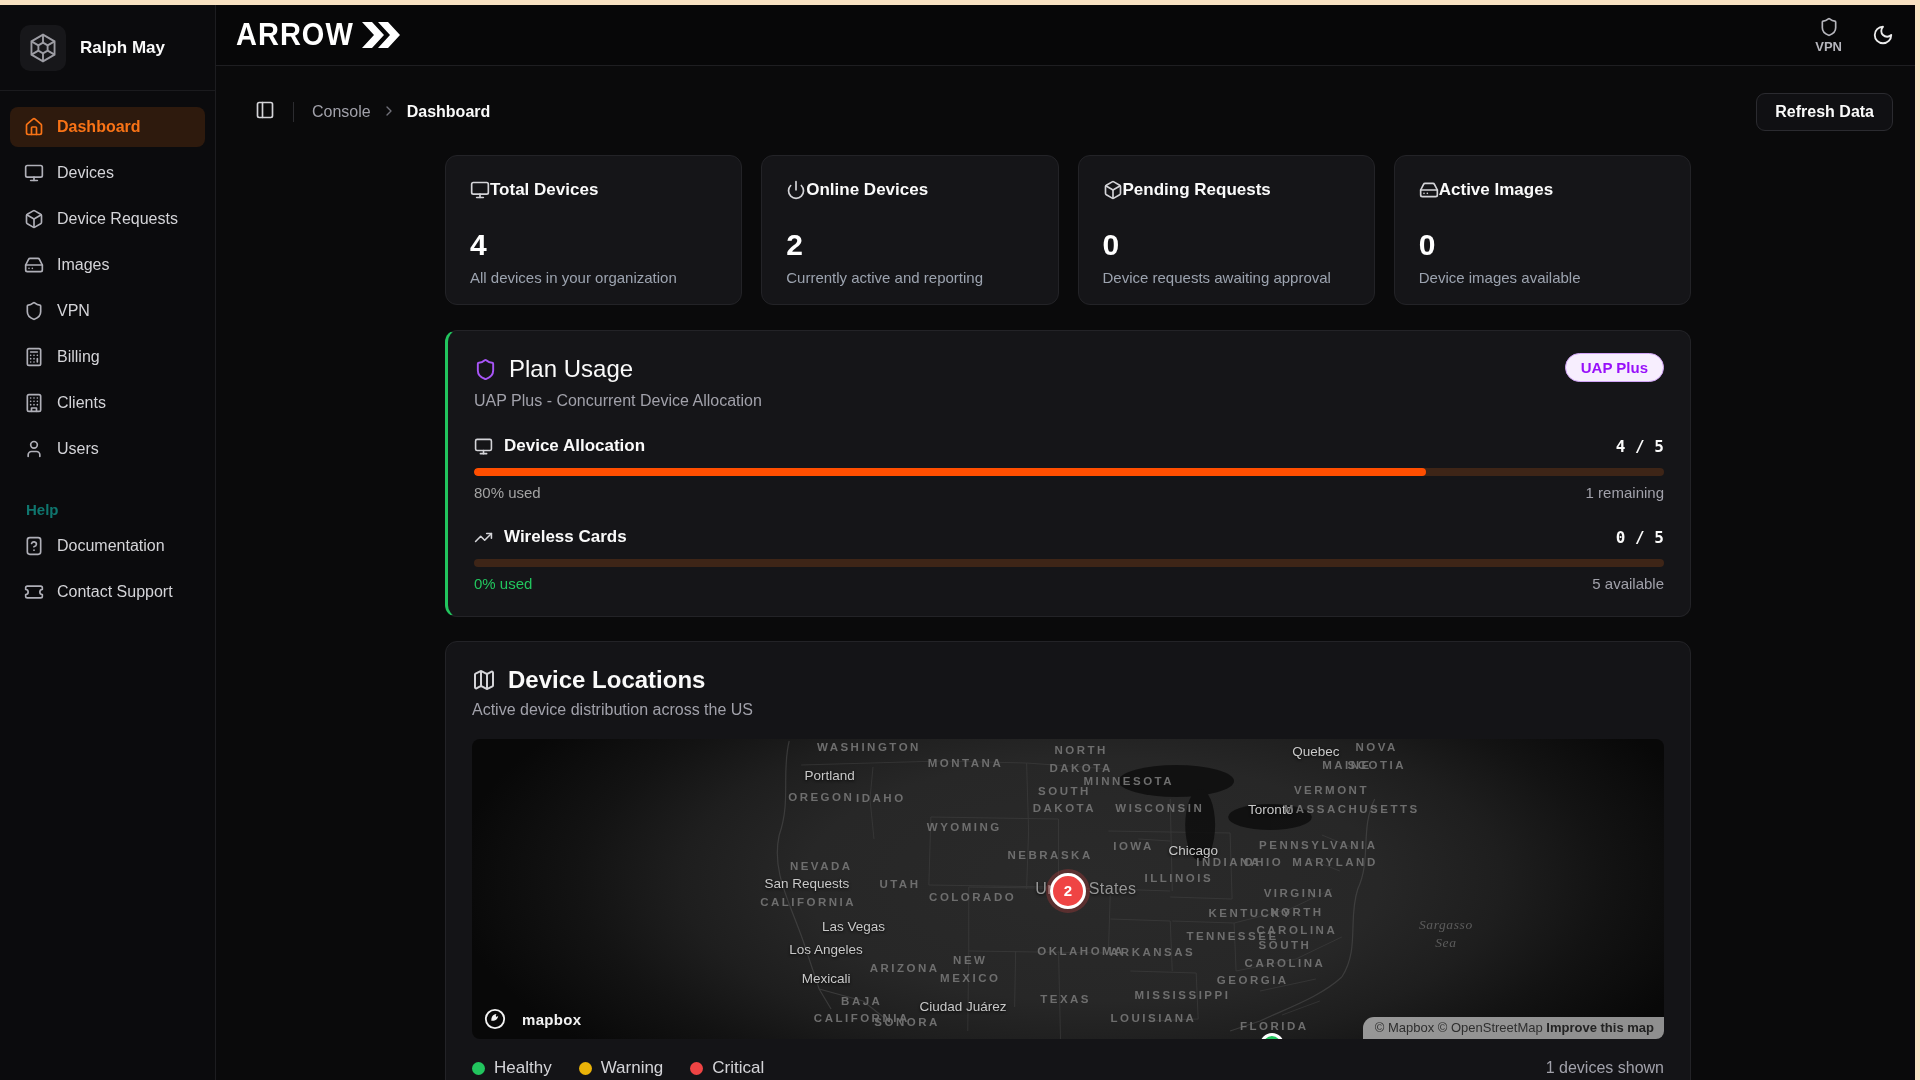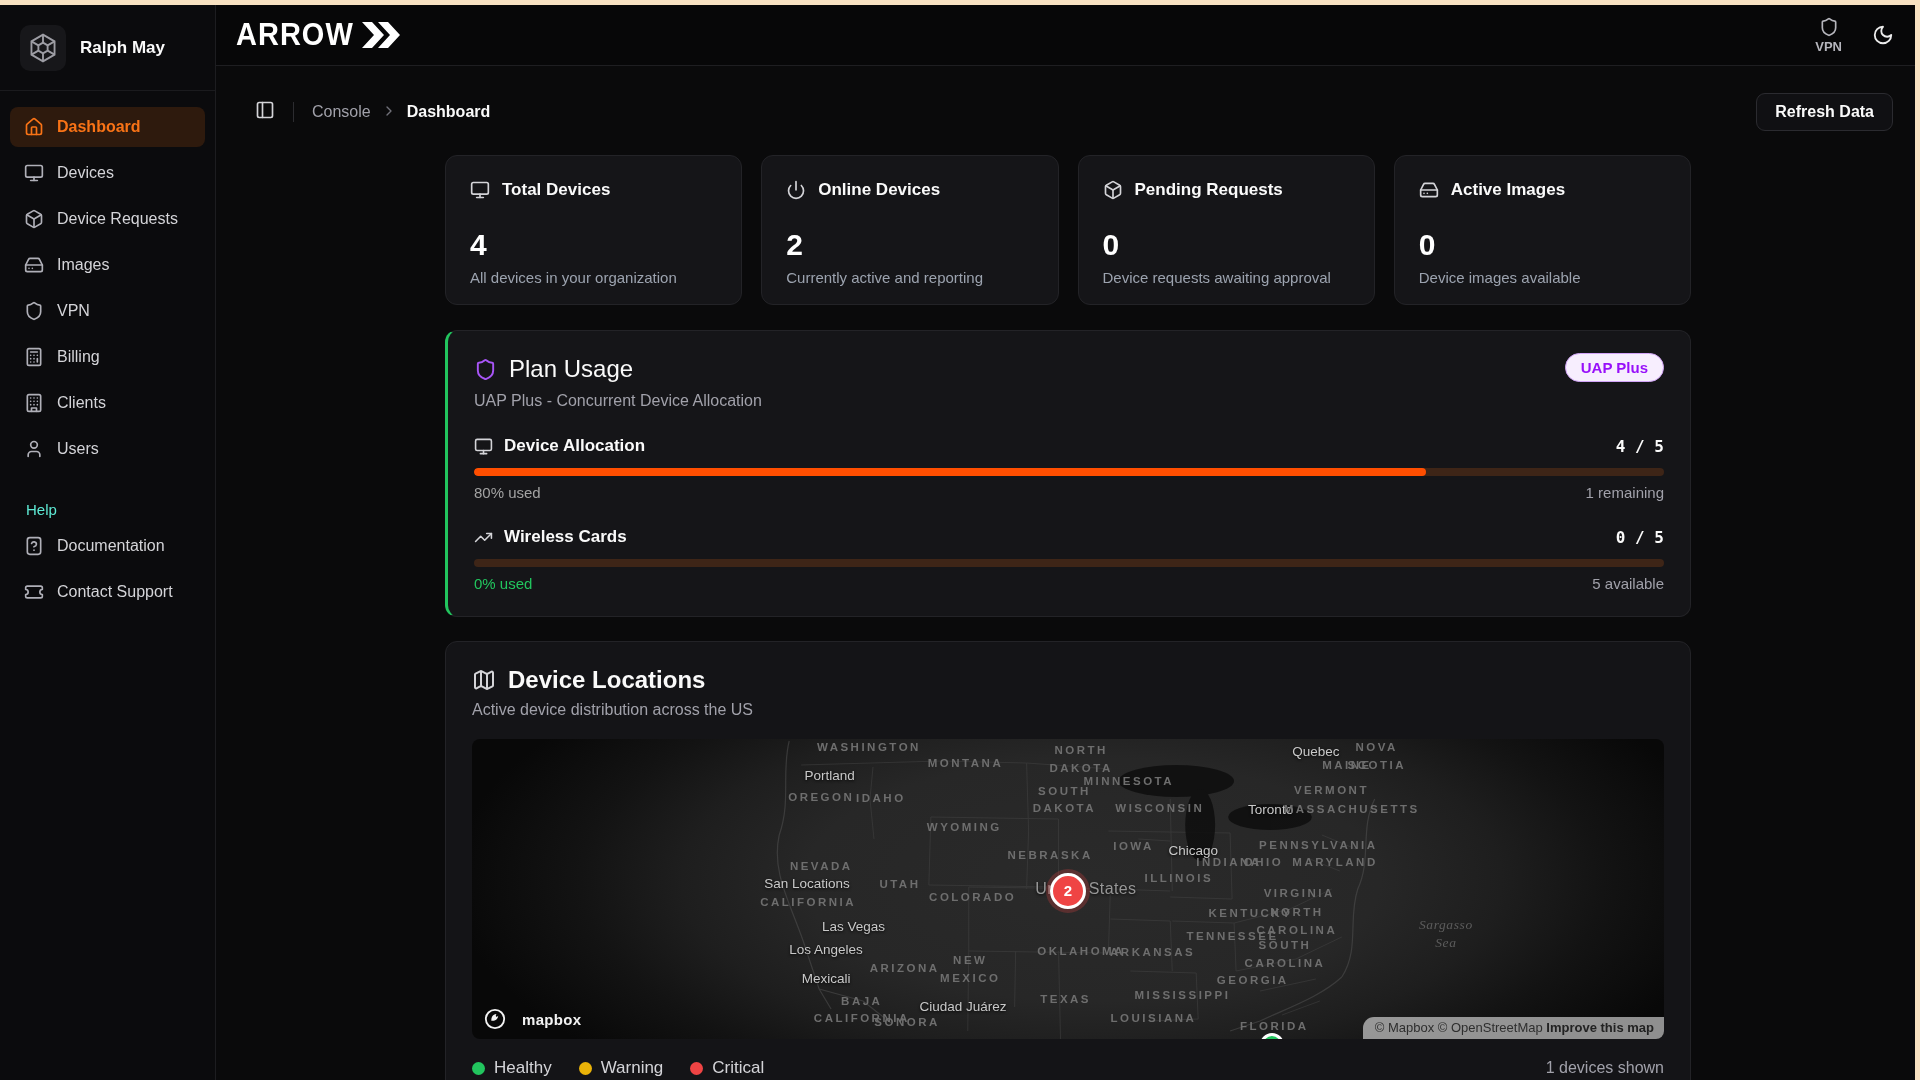--- a/index.html
+++ b/index.html
@@ -23,21 +23,21 @@
 
   .nav { padding:16px 10px 0; }
   .nav-item { height:40px; margin-bottom:6px; border-radius:8px; padding:0 14px;
     display:flex; align-items:center; gap:13px; font-size:16px; font-weight:500;
     color:#d4d4d8; cursor:pointer; }
   .nav-item svg { width:20px; height:20px; stroke:#b0b0b8; fill:none; stroke-width:2;
     stroke-linecap:round; stroke-linejoin:round; flex:0 0 20px; }
   .nav-item.active { background:#2e1a0d; color:#f97316; font-weight:700; }
   .nav-item.active svg { stroke:#f97316; }
 
-  .help-heading { margin:26px 0 8px 26px; font-size:15px; font-weight:400; color:#5eead4; }
+  .help-heading { margin:26px 0 8px 26px; font-size:15px; font-weight:700; color:#0f766e; }
 
   
   .main-col { flex:1; display:flex; flex-direction:column; min-width:0; }
   .topbar { height:66px; flex:0 0 66px; background:#070708; border-bottom:1px solid #1e1e21;
     display:flex; align-items:center; padding:5px 26px 0 20px; }
   .arrow-logo { display:flex; align-items:center; gap:8px; cursor:pointer; }
   .arrow-logo .word { font-size:29px; font-weight:900; letter-spacing:1px; color:#fff;
     transform:scaleY(1.05); }
   .arrow-logo svg { width:40px; height:26px; fill:#fff; }
   .topbar-right { margin-left:auto; display:flex; align-items:center; gap:30px; }
@@ -60,21 +60,21 @@
   .crumb-page { font-size:16px; font-weight:600; color:#fafafa; }
   .refresh-btn { margin-left:auto; background:#101013; border:1px solid #2b2b30; color:#fafafa;
     font-size:16px; font-weight:700; font-family:inherit; padding:9px 18px; border-radius:9px; cursor:pointer; }
 
   .content { width:1246px; margin:0 auto; }
 
   
   .stats-row { display:flex; gap:19px; margin-top:25px; }
   .stat-card { flex:1; background:#151518; border:1px solid #232327; border-radius:12px;
     height:150px; padding:24px; position:relative; }
-  .stat-head { display:flex; align-items:center; gap:12px; }
+  .stat-head { display:flex; align-items:center; gap:0; }
   .stat-head svg { width:20px; height:20px; stroke:#d4d4d8; fill:none; stroke-width:2;
     stroke-linecap:round; stroke-linejoin:round; }
   .stat-title { font-size:17px; font-weight:700; color:#fafafa; }
   .stat-value { position:absolute; left:24px; top:72px; font-size:30px; font-weight:700; color:#fff; }
   .stat-sub { position:absolute; left:24px; top:113px; font-size:15px; color:#9ca3af; }
 
   
   .plan-card { margin-top:25px; background:#151518; border:1px solid #232327;
     border-left:3px solid #22c55e; border-radius:12px; padding:24px 26px; position:relative; }
   .plan-title-row { display:flex; align-items:center; gap:12px; }
@@ -458,21 +458,21 @@
                 <span class="map-label lbl-state" style="left: 55.5%; top: 36.1%;">IOWA</span>
                 <span class="map-label lbl-city" style="left: 60.5%; top: 36.9%;">Chicago</span>
                 <span class="map-label lbl-state" style="left: 71%; top: 35.7%;">PENNSYLVANIA</span>
                 <span class="map-label lbl-state" style="left: 66.4%; top: 41.4%;">OHIO</span>
                 <span class="map-label lbl-state" style="left: 63.5%; top: 41.4%;">INDIANA</span>
                 <span class="map-label lbl-state" style="left: 59.3%; top: 46.7%;">ILLINOIS</span>
                 <span class="map-label lbl-state" style="left: 72.4%; top: 41.4%;">MARYLAND</span>
                 <span class="map-label lbl-state" style="left: 29.3%; top: 42.6%;">NEVADA</span>
                 <span class="map-label lbl-state" style="left: 35.9%; top: 48.8%;">UTAH</span>
                 <span class="map-label lbl-state" style="left: 42%; top: 52.9%;">COLORADO</span>
-                <span class="map-label lbl-city" style="left: 28.1%; top: 48%;">San Locations</span>
+                <span class="map-label lbl-city" style="left: 28.1%; top: 48%;">San Requests</span>
                 <span class="map-label lbl-state" style="left: 28.2%; top: 54.5%;">CALIFORNIA</span>
                 <span class="map-label lbl-country" style="left: 51.5%; top: 50%;">United States</span>
                 <span class="map-label lbl-state" style="left: 69.4%; top: 51.6%;">VIRGINIA</span>
                 <span class="map-label lbl-state" style="left: 65.3%; top: 58.2%;">KENTUCKY</span>
                 <span class="map-label lbl-city" style="left: 32%; top: 62.3%;">Las Vegas</span>
                 <span class="map-label lbl-city" style="left: 29.7%; top: 70.1%;">Los Angeles</span>
                 <span class="map-label lbl-state" style="left: 36.3%; top: 76.6%;">ARIZONA</span>
                 <span class="map-label lbl-state" style="left: 41.8%; top: 77%;">NEW
 MEXICO</span>
                 <span class="map-label lbl-state" style="left: 69.2%; top: 61%;">NORTH

